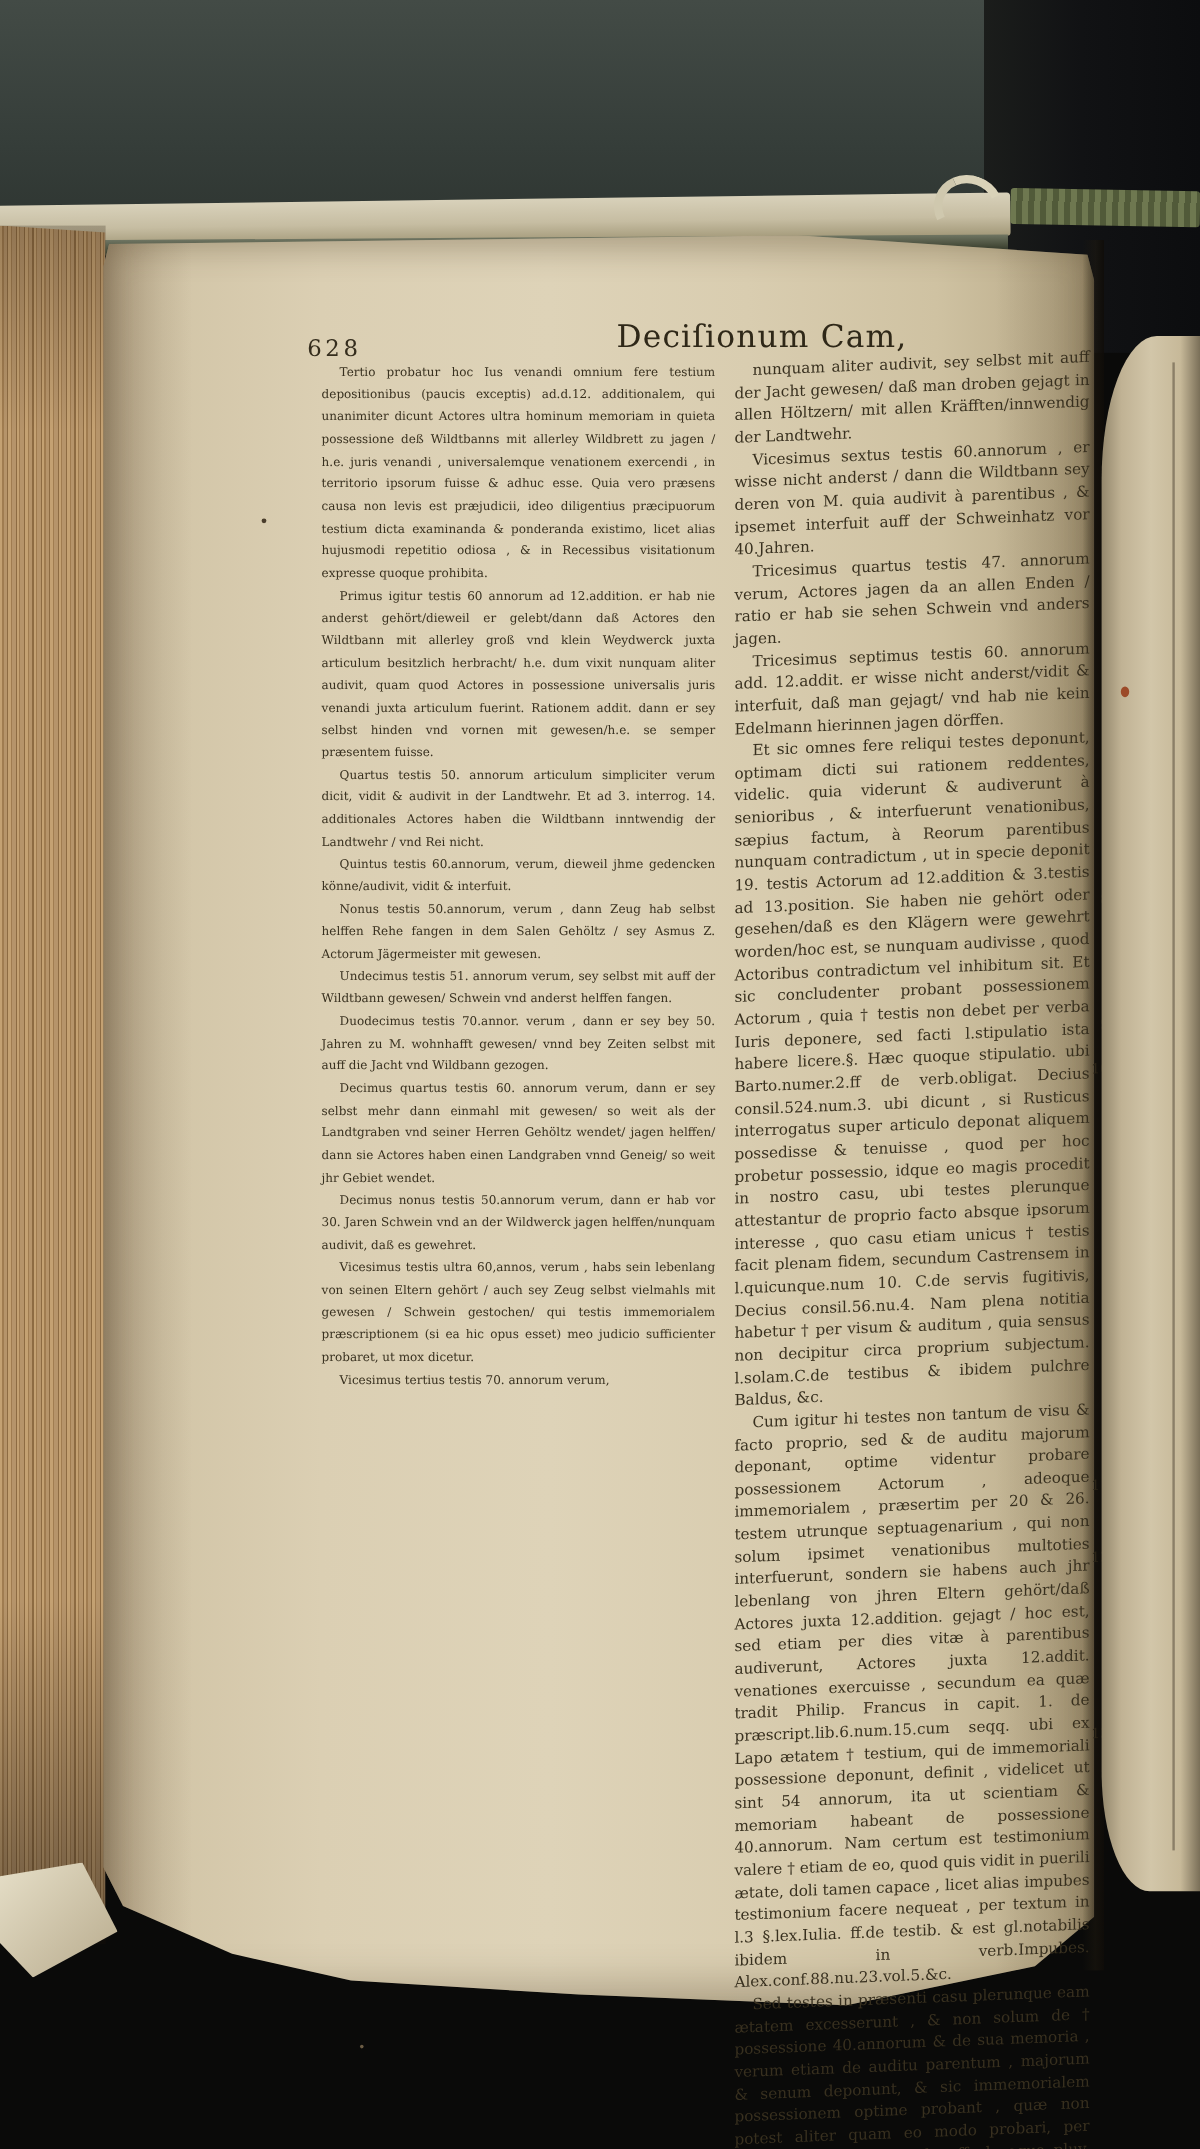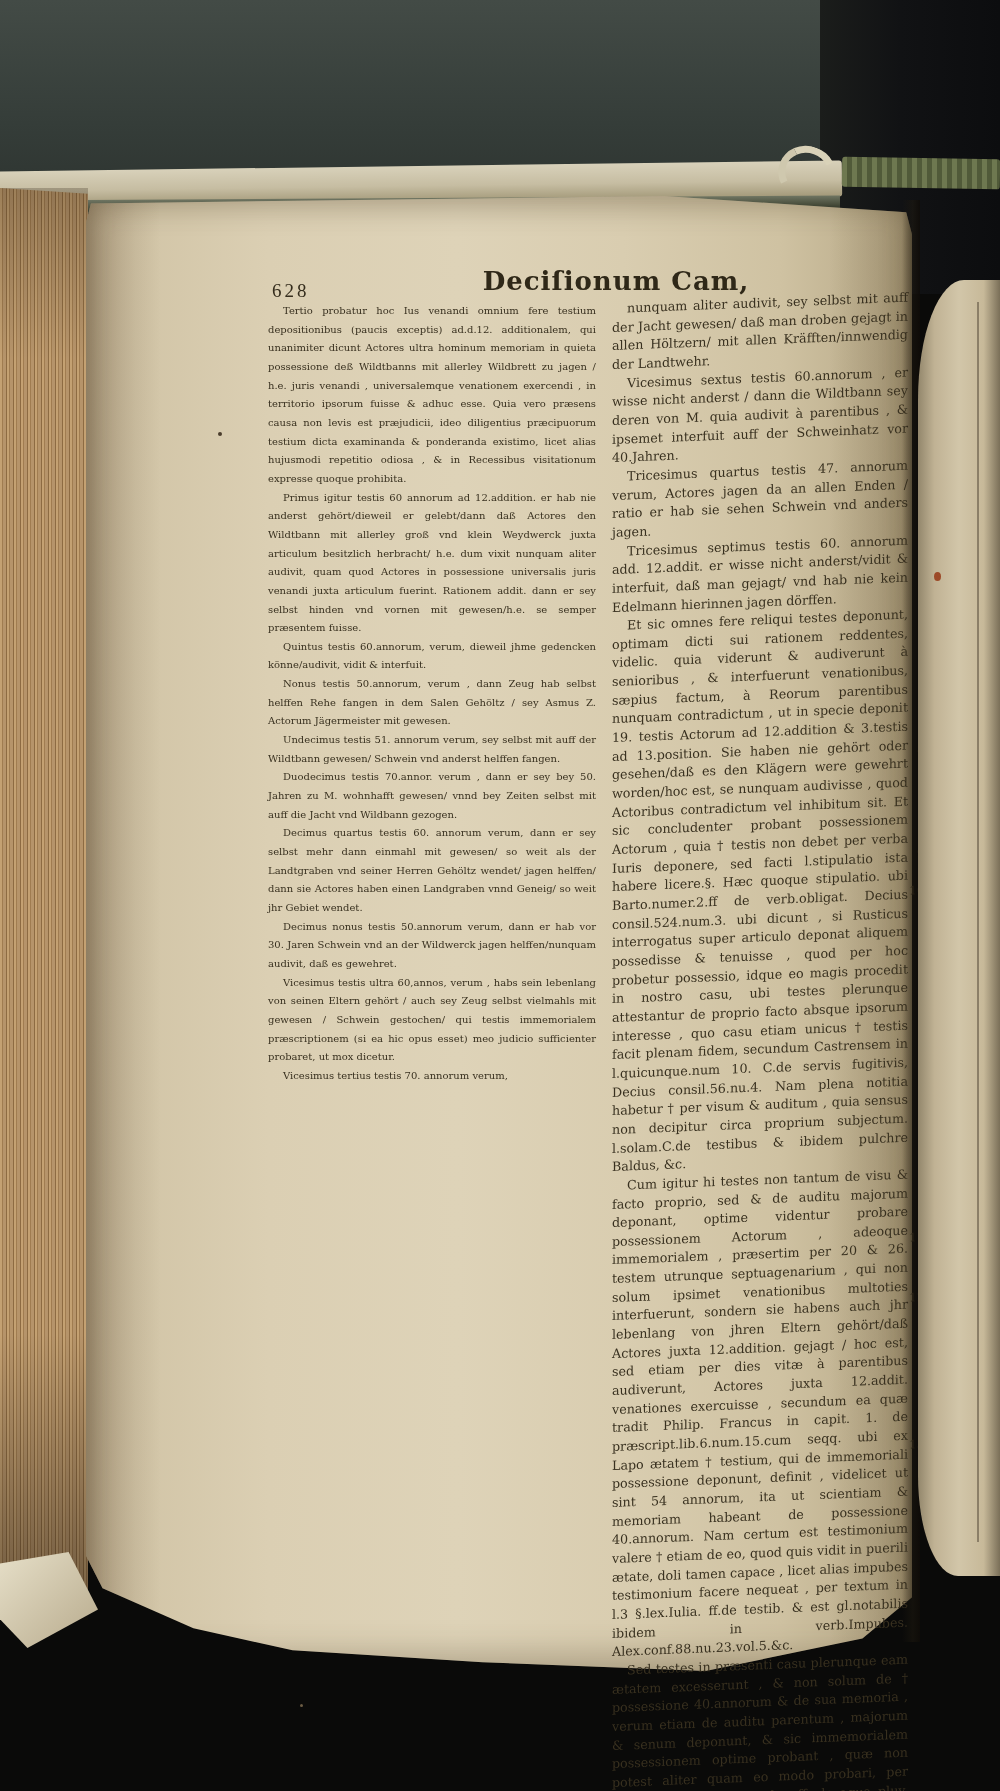--- a/index.html
+++ b/index.html
@@ -67,27 +67,28 @@
   <div class="layer bg-right-dark"></div>
   <div class="layer top-edge-strip"></div>
   <div class="layer page-top-edges"></div>
   <div class="layer green-stitch"></div>
   <div class="layer corner-curl"></div>
   <div class="layer fore-edge"></div>
   <div class="layer fore-edge-shade"></div>
   <div class="layer stack-facet"></div>
 
   <div class="layer main-page">
-    <div class="layer page-number" style="left:186px;top:84px;font-family:Liberation Serif, serif;">628</div>
-    <div class="layer running-title" style="left:330px;top:70px;font-weight:bold;">Deciſionum Cam,</div>
+    <div class="layer page-number" style="left:170px;top:84px;">628</div>
+    <div class="layer running-title" style="left:349px;top:70px;">Deciſionum Cam,</div>
   </div>
 
   <div class="col col-left">
     <p>Tertio probatur hoc Ius venandi omnium fere testium depositionibus (paucis exceptis) ad.d.12. additionalem, qui unanimiter dicunt Actores ultra hominum memoriam in quieta possessione deß Wildtbanns mit allerley Wildbrett zu jagen / h.e. juris venandi , universalemque venationem exercendi , in territorio ipsorum fuisse &amp; adhuc esse. Quia vero præsens causa non levis est præjudicii, ideo diligentius præcipuorum testium dicta examinanda &amp; ponderanda existimo, licet alias hujusmodi repetitio odiosa , &amp; in Recessibus visitationum expresse quoque prohibita.</p>
     <p>Primus igitur testis 60 annorum ad 12.addition. er hab nie anderst gehört/dieweil er gelebt/dann daß Actores den Wildtbann mit allerley groß vnd klein Weydwerck juxta articulum besitzlich herbracht/ h.e. dum vixit nunquam aliter audivit, quam quod Actores in possessione universalis juris venandi juxta articulum fuerint. Rationem addit. dann er sey selbst hinden vnd vornen mit gewesen/h.e. se semper præsentem fuisse.</p>
+    <p>Quartus testis 50. annorum articulum simpliciter verum dicit, vidit &amp; audivit in der Landtwehr. Et ad 3. interrog. 14. additionales Actores haben die Wildtbann inntwendig der Landtwehr / vnd Rei nicht.</p>
     <p>Quintus testis 60.annorum, verum, dieweil jhme gedencken könne/audivit, vidit &amp; interfuit.</p>
     <p>Nonus testis 50.annorum, verum , dann Zeug hab selbst helffen Rehe fangen in dem Salen Gehöltz / sey Asmus Z. Actorum Jägermeister mit gewesen.</p>
     <p>Undecimus testis 51. annorum verum, sey selbst mit auff der Wildtbann gewesen/ Schwein vnd anderst helffen fangen.</p>
     <p>Duodecimus testis 70.annor. verum , dann er sey bey 50. Jahren zu M. wohnhafft gewesen/ vnnd bey Zeiten selbst mit auff die Jacht vnd Wildbann gezogen.</p>
     <p>Decimus quartus testis 60. annorum verum, dann er sey selbst mehr dann einmahl mit gewesen/ so weit als der Landtgraben vnd seiner Herren Gehöltz wendet/ jagen helffen/ dann sie Actores haben einen Landgraben vnnd Geneig/ so weit jhr Gebiet wendet.</p>
     <p>Decimus nonus testis 50.annorum verum, dann er hab vor 30. Jaren Schwein vnd an der Wildwerck jagen helffen/nunquam audivit, daß es gewehret.</p>
     <p>Vicesimus testis ultra 60,annos, verum , habs sein lebenlang von seinen Eltern gehört / auch sey Zeug selbst vielmahls mit gewesen / Schwein gestochen/ qui testis immemorialem præscriptionem (si ea hic opus esset) meo judicio sufficienter probaret, ut mox dicetur.</p>
     <p>Vicesimus tertius testis 70. annorum verum,</p>
   </div>
 

